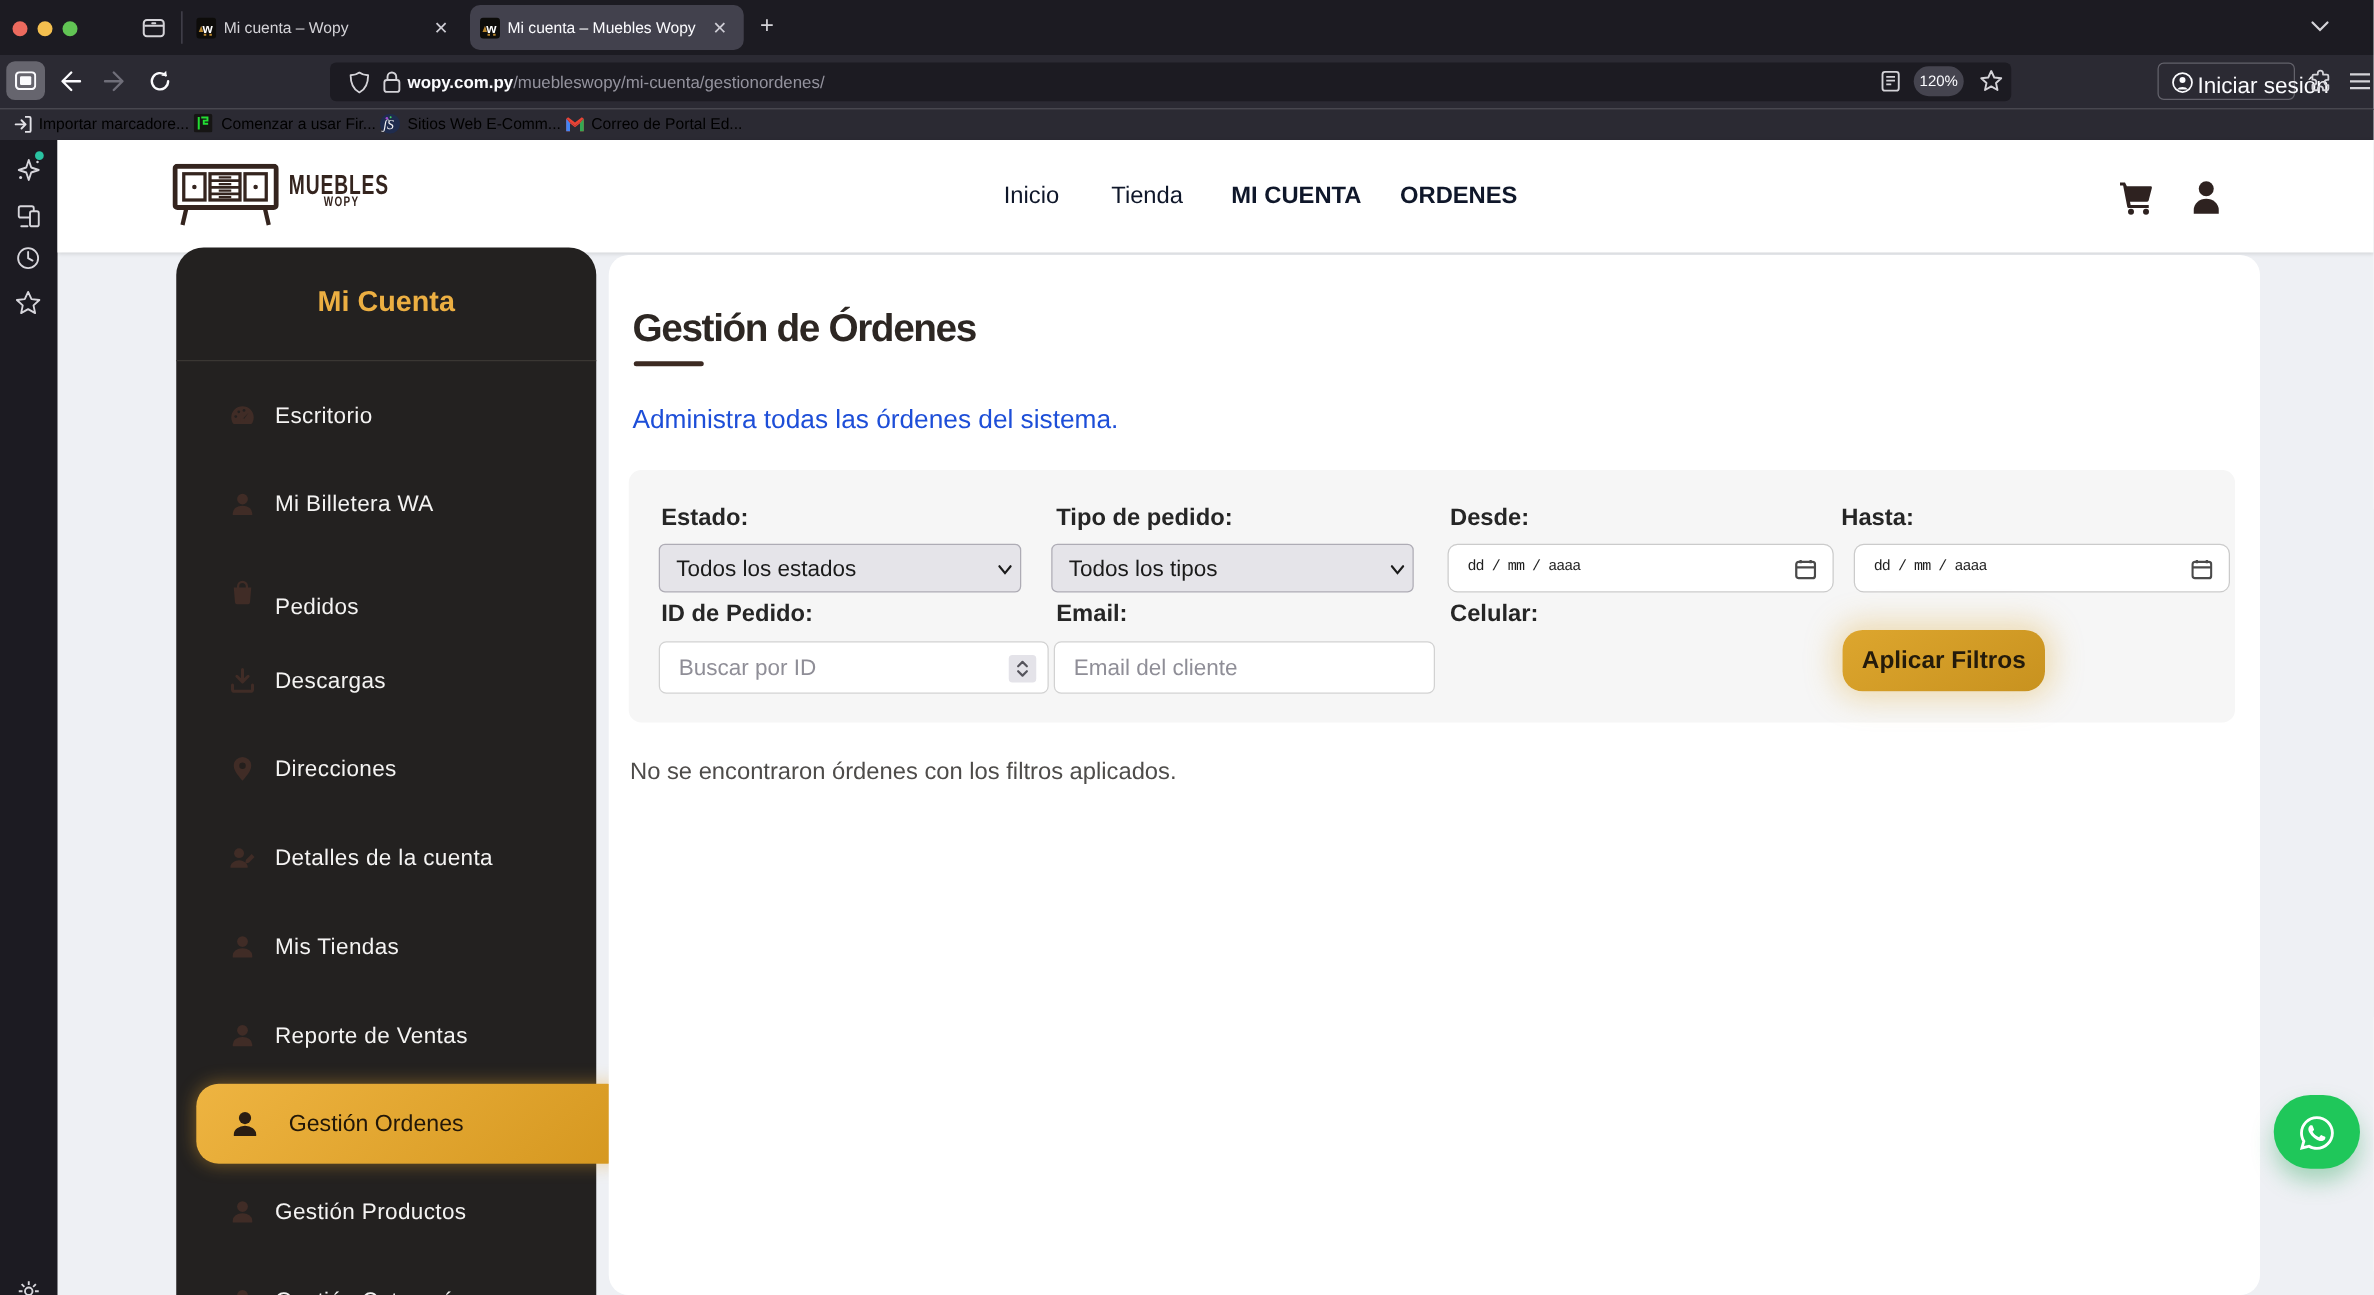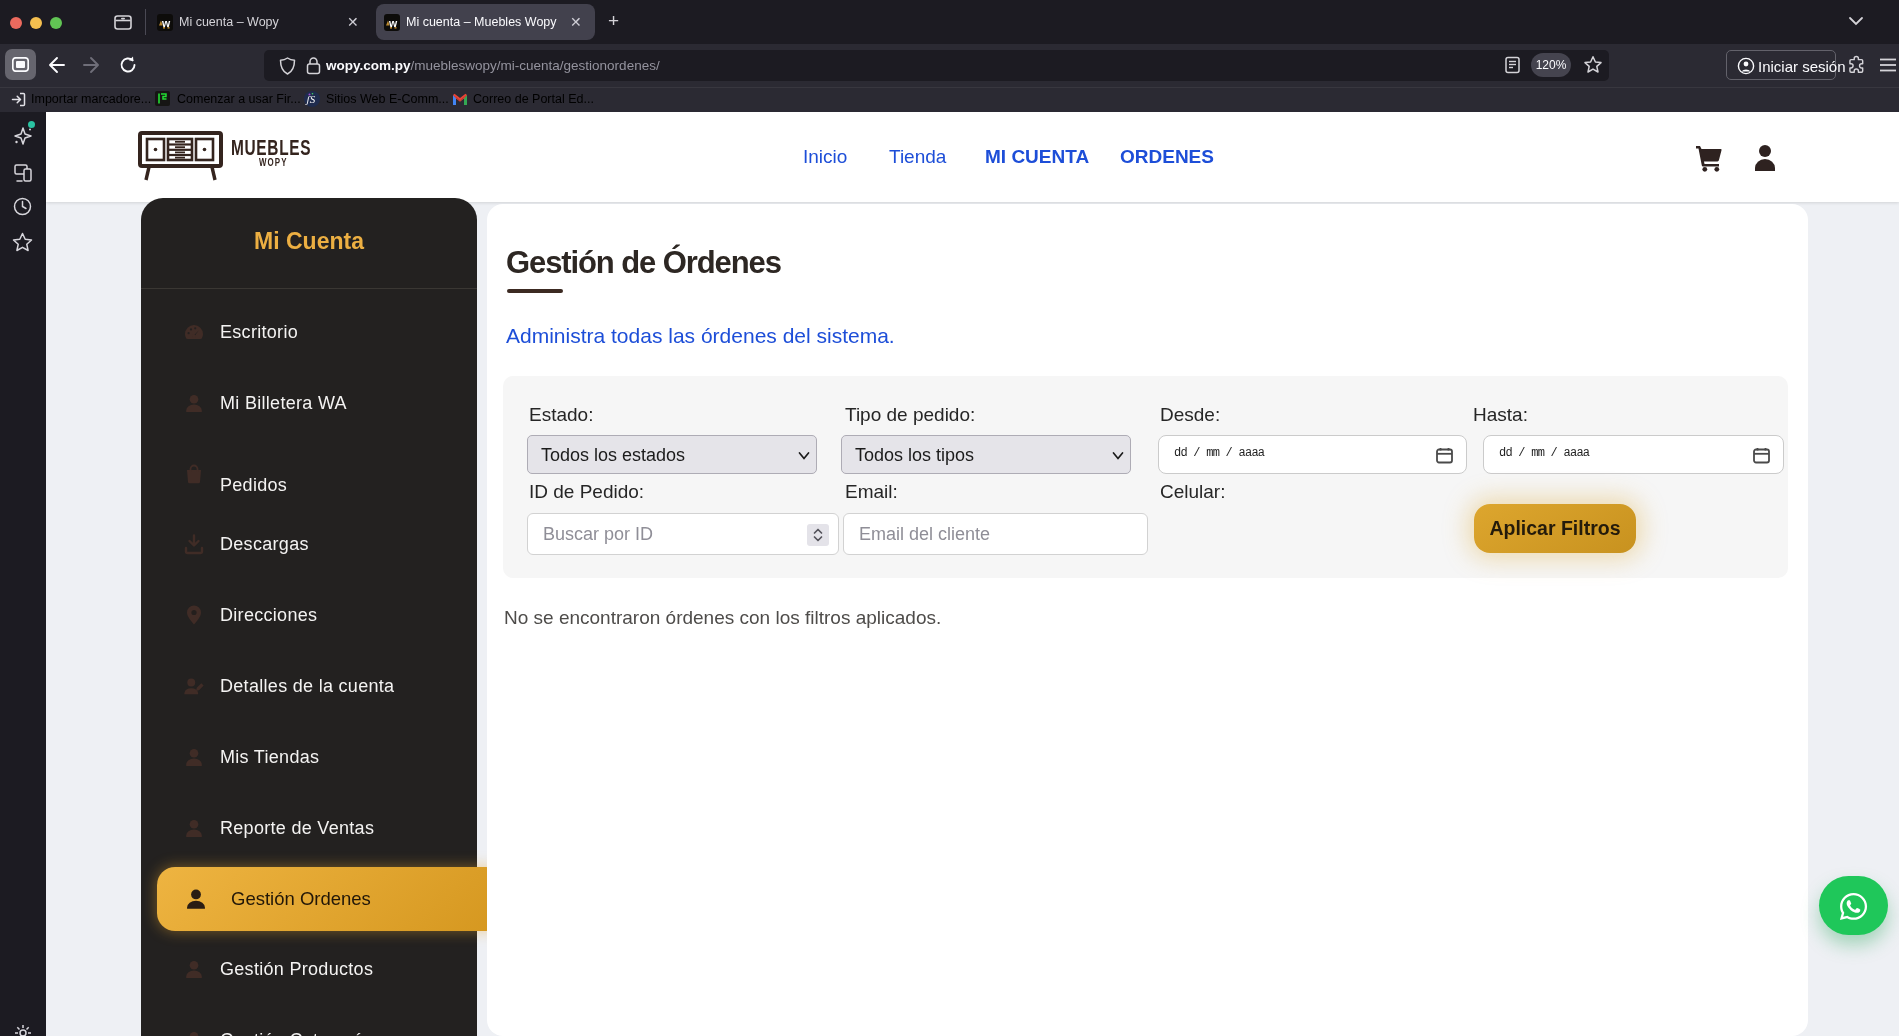--- a/index.html
+++ b/index.html
@@ -13,49 +13,49 @@
   #tabsep { left:145px; top:9px; width:1px; height:26px; background:#4a4954; }
   .tabtxt { font-size:12.5px; color:#d4d3d8; top:15px; white-space:nowrap; }
   #tab2 { left:376px; top:4px; width:219px; height:36px; background:#42414d; border-radius:8px; }
   .tclose { color:#cfced6; font-size:14px; top:14px; }
 
   #toolbar { left:0; top:44px; width:1899px; height:43px; background:#2b2a33; } 
   #urlfield { left:264px; top:50px; width:1345px; height:31px; background:#1c1b22; border-radius:5px; }
   #urltext { left:326px; top:58px; font-size:13.5px; color:#fbfbfe; font-weight:700; white-space:nowrap; }
   #urltext span { color:#94939e; font-weight:400; }
   #zoompill { left:1531px; top:53px; width:40px; height:24px; background:#45444f; border-radius:12px; color:#fbfbfe; font-size:12px; text-align:center; line-height:24px; }
-  #loginbtn { left:1726px; top:50px; width:110px; height:30px; border:1px solid #63626b; border-radius:5px; color:#fbfbfe; font-size:15px; }
+  #loginbtn { left:1726px; top:50px; width:110px; height:30px; border:1px solid #63626b; border-radius:5px; color:#fbfbfe; font-size:18px; }
   #loginbtn span { position:absolute; left:31px; top:7px; white-space:nowrap; }
 
   #bookbar { left:0; top:87px; width:1899px; height:25px; background:#2b2a33; }
   .bm { font-size:12.5px; color:#000000; top:92px; white-space:nowrap; }
 
   #leftstrip { left:0; top:112px; width:46px; height:924px; background:#1c1b22; }
 
   
   #siteheader { left:46px; top:112px; width:1853px; height:90px; background:#fff; box-shadow:0 1px 3px rgba(0,0,0,0.12); }
-  .nav { font-size:19px; color:#1d4ed8; top:146px; }
+  .nav { font-size:19px; color:#0f172a; top:146px; }
   .navb { font-weight:bold; }
 
   #sidebar { left:141px; top:198px; width:336px; height:838px; background:#232120; border-radius:22px 22px 0 0; }
   #mctitle { left:0; top:30px; width:336px; text-align:center; color:#ecaf42; font-size:23px; font-weight:bold; position:absolute; }
   #mcdivider { left:0; top:90px; width:336px; height:1px; background:#3a3733; position:absolute; }
   .mi { position:absolute; left:79px; font-size:18px; letter-spacing:0.3px; color:#f4f3f2; white-space:nowrap; }
   .mico { position:absolute; left:42px; width:22px; height:22px; }
   #activebtn { position:absolute; left:16px; top:669px; width:347px; height:64px; border-radius:18px;
      background:linear-gradient(140deg,#eeb441 0%,#d5971f 100%);
      box-shadow:0 0 14px 1px rgba(232,166,46,.40); }
   #activebtn .txt { position:absolute; left:74px; top:21px; font-size:18.5px; color:#221708; font-weight:500; }
 
   #card { left:487px; top:204px; width:1321px; height:832px; background:#fff; border-radius:16px; }
   #ctitle { position:absolute; left:19px; top:41px; font-size:31px; font-weight:bold; color:#2d2723; letter-spacing:-1.1px; }
   #cunder { position:absolute; left:20px; top:85px; width:56px; height:4px; background:#3c2a22; border-radius:2px; }
   #csub { position:absolute; left:19px; top:120px; font-size:21px; color:#1d4ed8; }
   #filterbox { position:absolute; left:16px; top:172px; width:1285px; height:202px; background:#f6f6f6; border-radius:10px; }
-  .flabel { position:absolute; font-size:19px; font-weight:normal; color:#262626; white-space:nowrap; }
+  .flabel { position:absolute; font-size:19px; font-weight:bold; color:#262626; white-space:nowrap; }
   .fsel { position:absolute; height:39px; background:#e5e4e9; border:1px solid #aeacb5; border-radius:5px; font-size:18px; color:#1b1b1b; }
   .fsel .st { position:absolute; left:13px; top:9px; }
   .fdate { position:absolute; height:39px; background:#fff; border:1px solid #cbcbcb; border-radius:8px; }
   .fdate .dt { position:absolute; left:15px; top:10px; font-family:"Liberation Mono", monospace; font-size:12px; color:#1f1f1f; letter-spacing:-0.75px; white-space:nowrap; }
   .finp { position:absolute; height:42px; background:#fff; border:1px solid #d2d2d2; border-radius:6px; }
   .finp .ph { position:absolute; left:15px; top:10px; font-size:18px; color:#8f8e97; }
   #applybtn { position:absolute; left:971px; top:128px; width:162px; height:49px; border-radius:16px;
      background:linear-gradient(150deg,#dda62e 0%,#c8921f 100%);
      box-shadow:0 0 24px 6px rgba(221,166,46,.35);
      color:#241b0b; font-size:19.5px; font-weight:bold; text-align:center; line-height:49px; }

